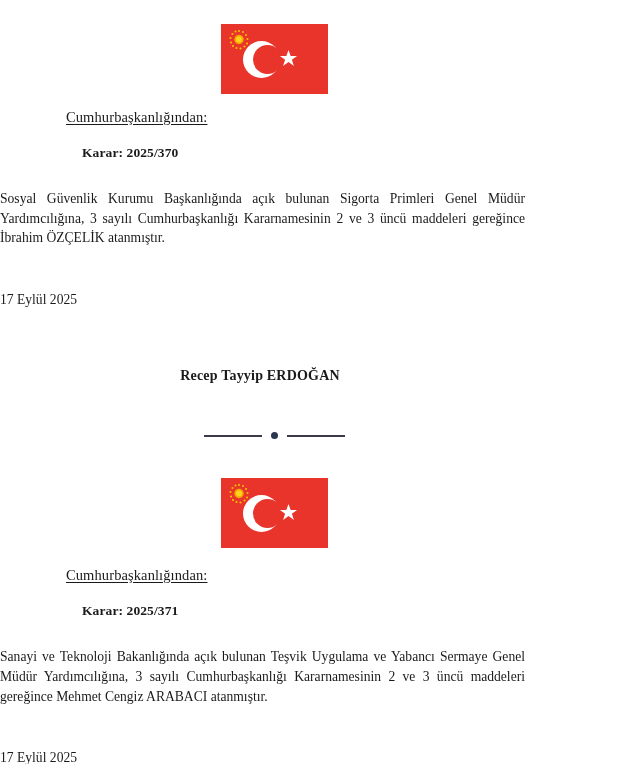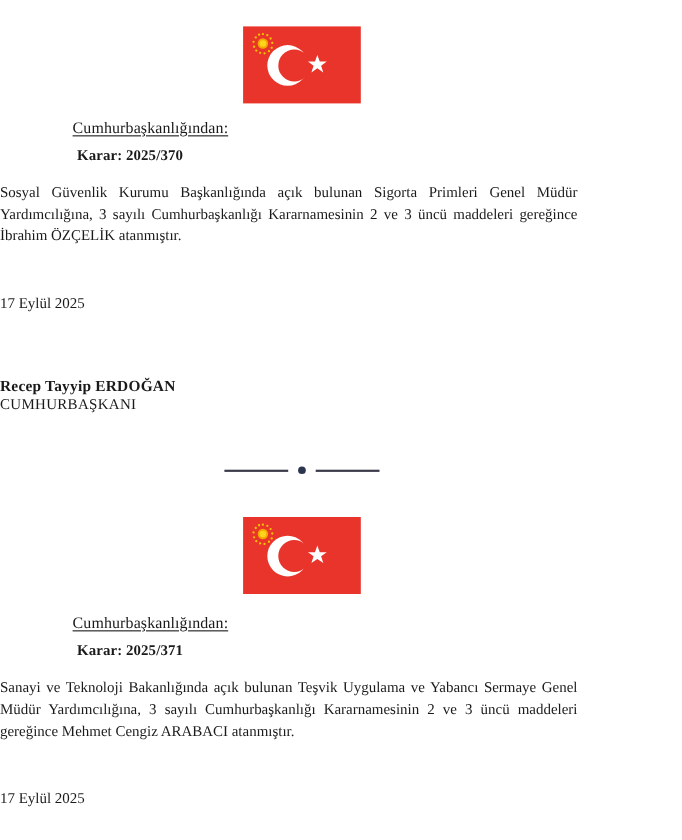--- a/index.html
+++ b/index.html
@@ -76,21 +76,21 @@
   .heading {
     margin: 0;
     padding-left: 66px;
     font-size: 14.5px;
     font-weight: normal;
     text-decoration: underline;
     text-underline-offset: 2px;
     letter-spacing: 0.1px;
   }
   .karar {
-    margin: 4px;
+    margin: 16px;
     padding-left: 66px;
     font-size: 13.5px;
     font-weight: bold;
     letter-spacing: 0.1px;
   }
   .body-text {
     margin: 0;
     padding-right: 23px;
     text-align: justify;
     text-justify: inter-word;
@@ -99,21 +99,21 @@
   }
   .body-text:last-child { text-align-last: left; }
 
   .date-line {
     margin: 0;
     font-size: 13.6px;
   }
 
   .signature {
     padding-right: 28px;
-    text-align: left;
+    text-align: center;
   }
   .sig-name {
     margin: 0;
     font-size: 14px;
     font-weight: bold;
     letter-spacing: 0.2px;
   }
   .sig-title {
     margin: 0;
     font-size: 13.6px;
@@ -198,21 +198,20 @@
   <p class="karar">Karar: 2025/370</p>
   <div class="sp-before-body"></div>
   <p class="body-text">Sosyal Güvenlik Kurumu Başkanlığında açık bulunan Sigorta Primleri Genel Müdür Yardımcılığına, 3 sayılı Cumhurbaşkanlığı Kararnamesinin 2 ve 3 üncü maddeleri gereğince İbrahim ÖZÇELİK atanmıştır.</p>
 
   <div class="sp-before-date"></div>
   <p class="date-line">17 Eylül 2025</p>
 
   <div class="sp-before-sig"></div>
   <div class="signature">
     <p class="sig-name">Recep Tayyip ERDOĞAN</p>
-    <p class="sig-title">CUMHURBAŞKANI</p>
   </div>
 
   <div class="sp-before-div"></div>
   <div class="divider">
     <span class="divider-rule"></span>
     <span class="divider-dot"></span>
     <span class="divider-rule"></span>
   </div>
   <div class="sp-after-div"></div>
 

